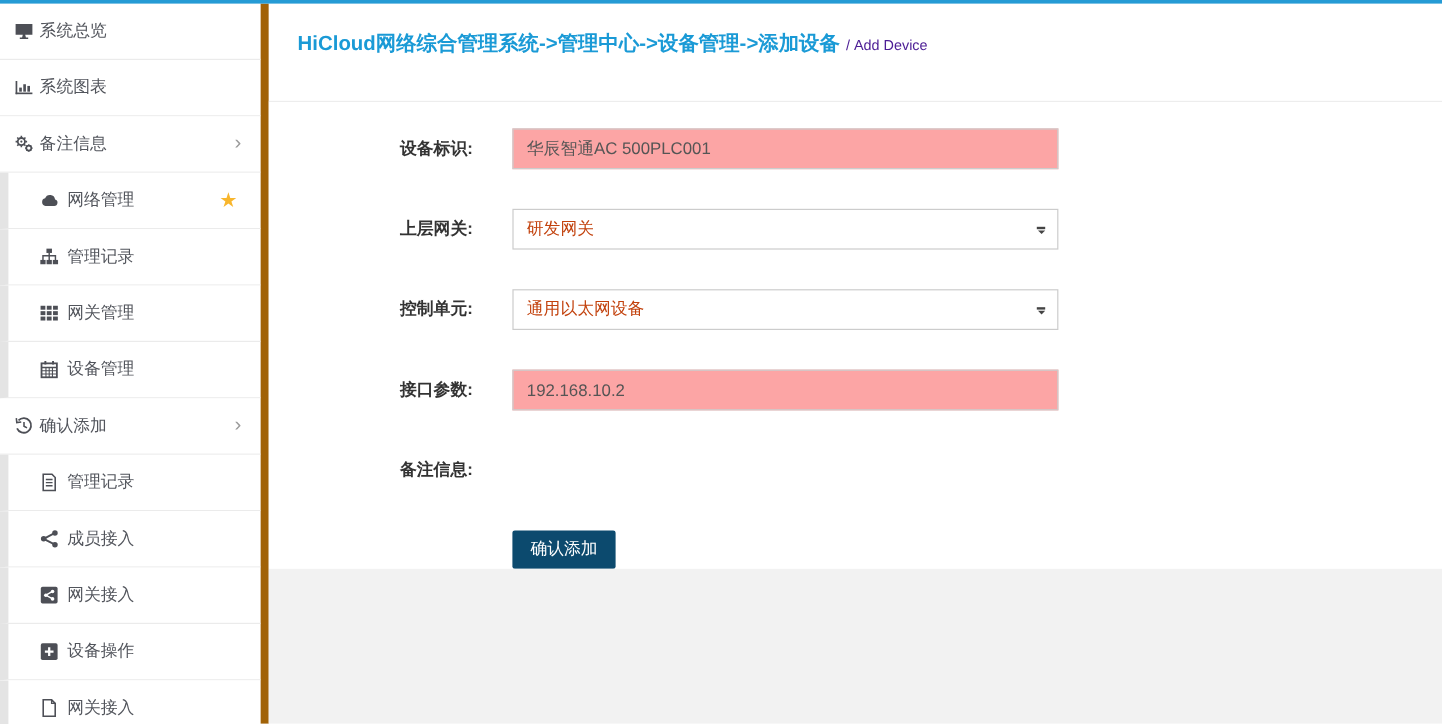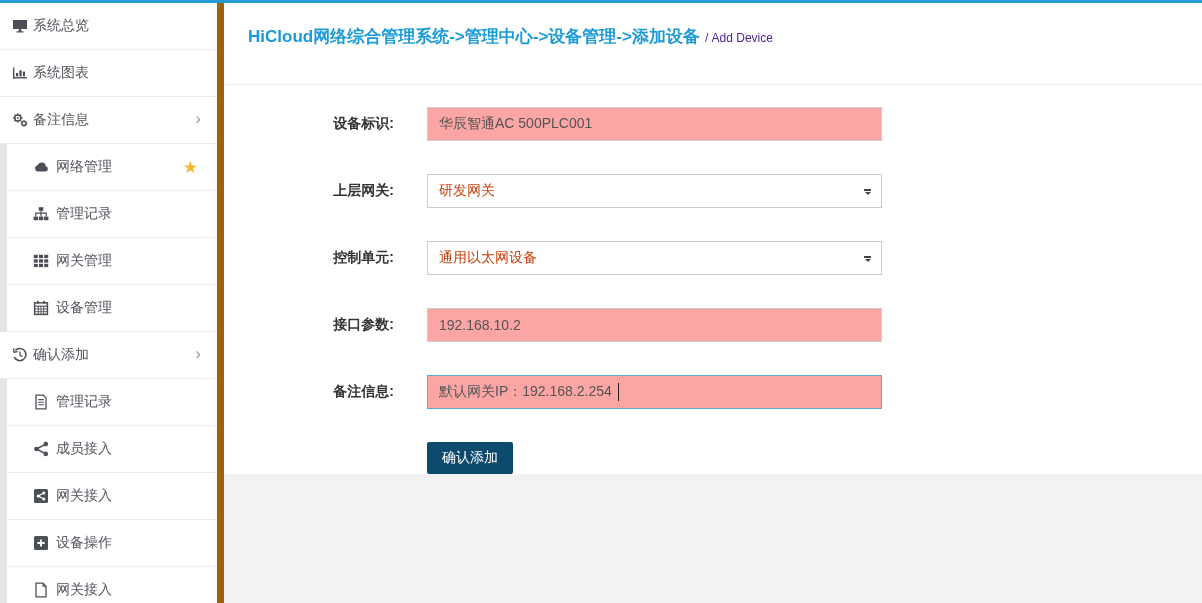--- a/index.html
+++ b/index.html
@@ -263,24 +263,20 @@
 
     <div class="form-row">
       <span class="field-label">接口参数:</span>
       <span class="input-wrap">
         <input type="text" value="192.168.10.2" style="">
       </span>
     </div>
 
     <div class="form-row">
       <span class="field-label">备注信息:</span>
-      <span class="input-wrap">
-        <input type="text" class="focused" value="默认网关IP：192.168.2.254" style="">
-        <span class="text-caret"></span>
-      </span>
     </div>
 
     <div class="btn-row">
       <button class="submit-btn">确认添加</button>
     </div>
 
   </div>
 
   <div class="footer-area"></div>
 

